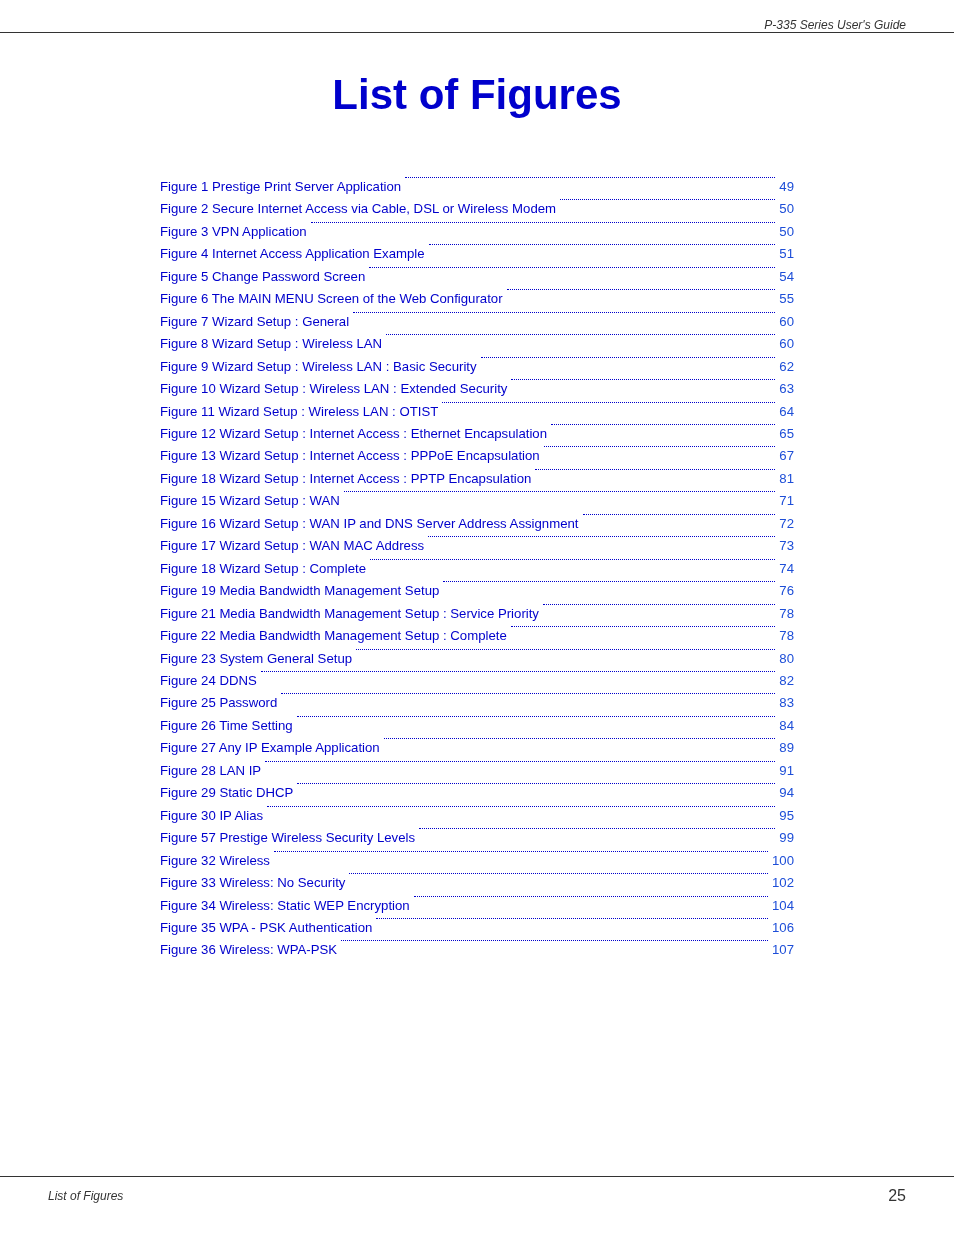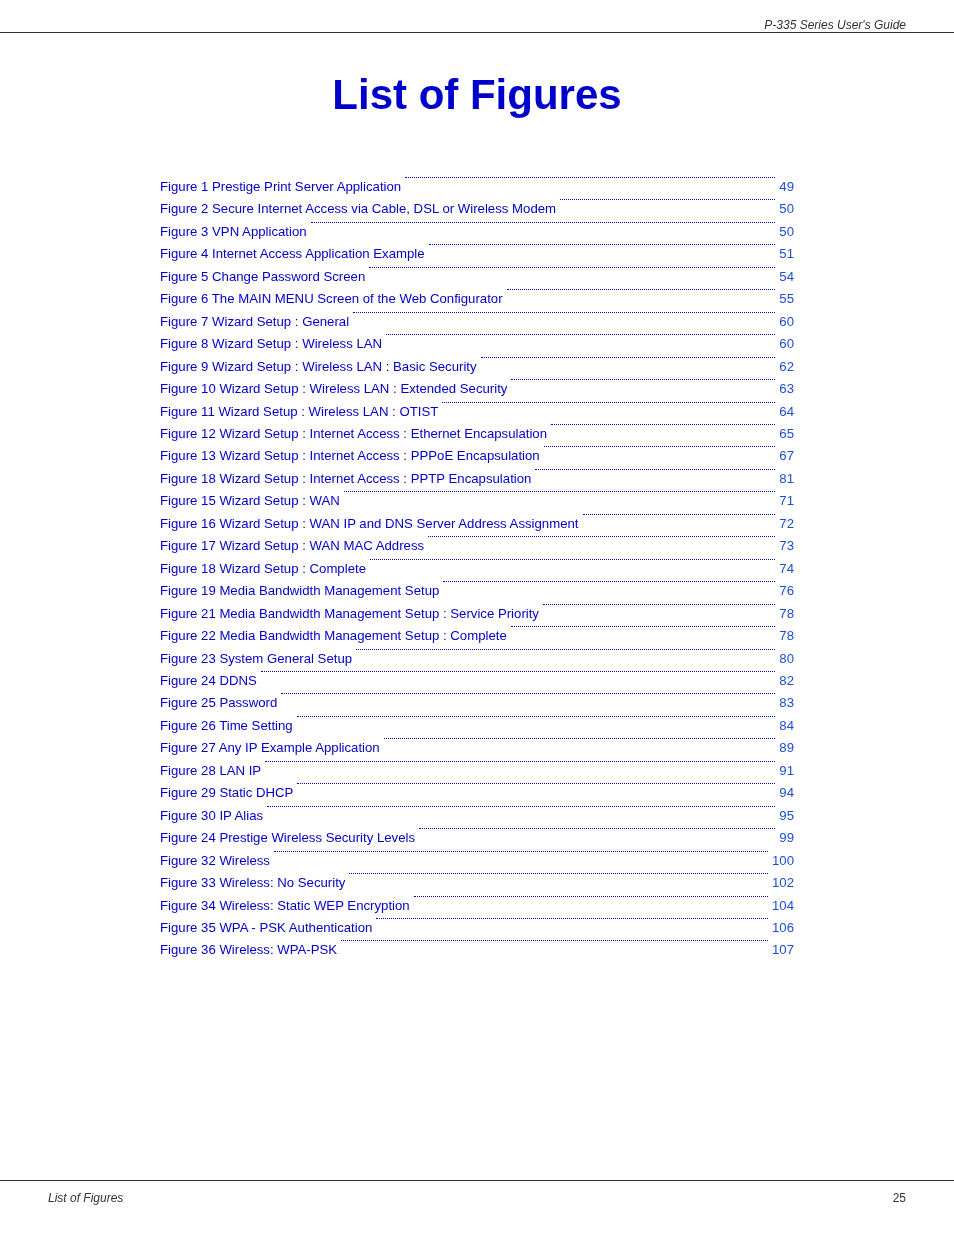--- a/index.html
+++ b/index.html
@@ -95,21 +95,21 @@
       padding-top: 10px;
     }
 
     .footer-left {
       font-size: 12px;
       color: #333;
       font-style: italic;
     }
 
     .footer-right {
-      font-size: 12px;
+      font-size: 16px;
       color: #333;
     }
   </style>
 </head>
 <body>
 
 <div class="page">
 
   <div class="header">
     <span class="header-title">P-335 Series User's Guide</span>
@@ -260,21 +260,21 @@
         <span class="entry-label">Figure 29 Static DHCP</span>
         <span class="toc-dots"></span>
         <span class="toc-page">94</span>
       </div>
       <div class="toc-entry">
         <span class="entry-label">Figure 30 IP Alias</span>
         <span class="toc-dots"></span>
         <span class="toc-page">95</span>
       </div>
       <div class="toc-entry">
-        <span class="entry-label">Figure 24 Prestige Wireless Security Levels</span>
+        <span class="entry-label">Figure 57 Prestige Wireless Security Levels</span>
         <span class="toc-dots"></span>
         <span class="toc-page">99</span>
       </div>
       <div class="toc-entry">
         <span class="entry-label">Figure 32 Wireless</span>
         <span class="toc-dots"></span>
         <span class="toc-page">100</span>
       </div>
       <div class="toc-entry">
         <span class="entry-label">Figure 33 Wireless: No Security</span>

